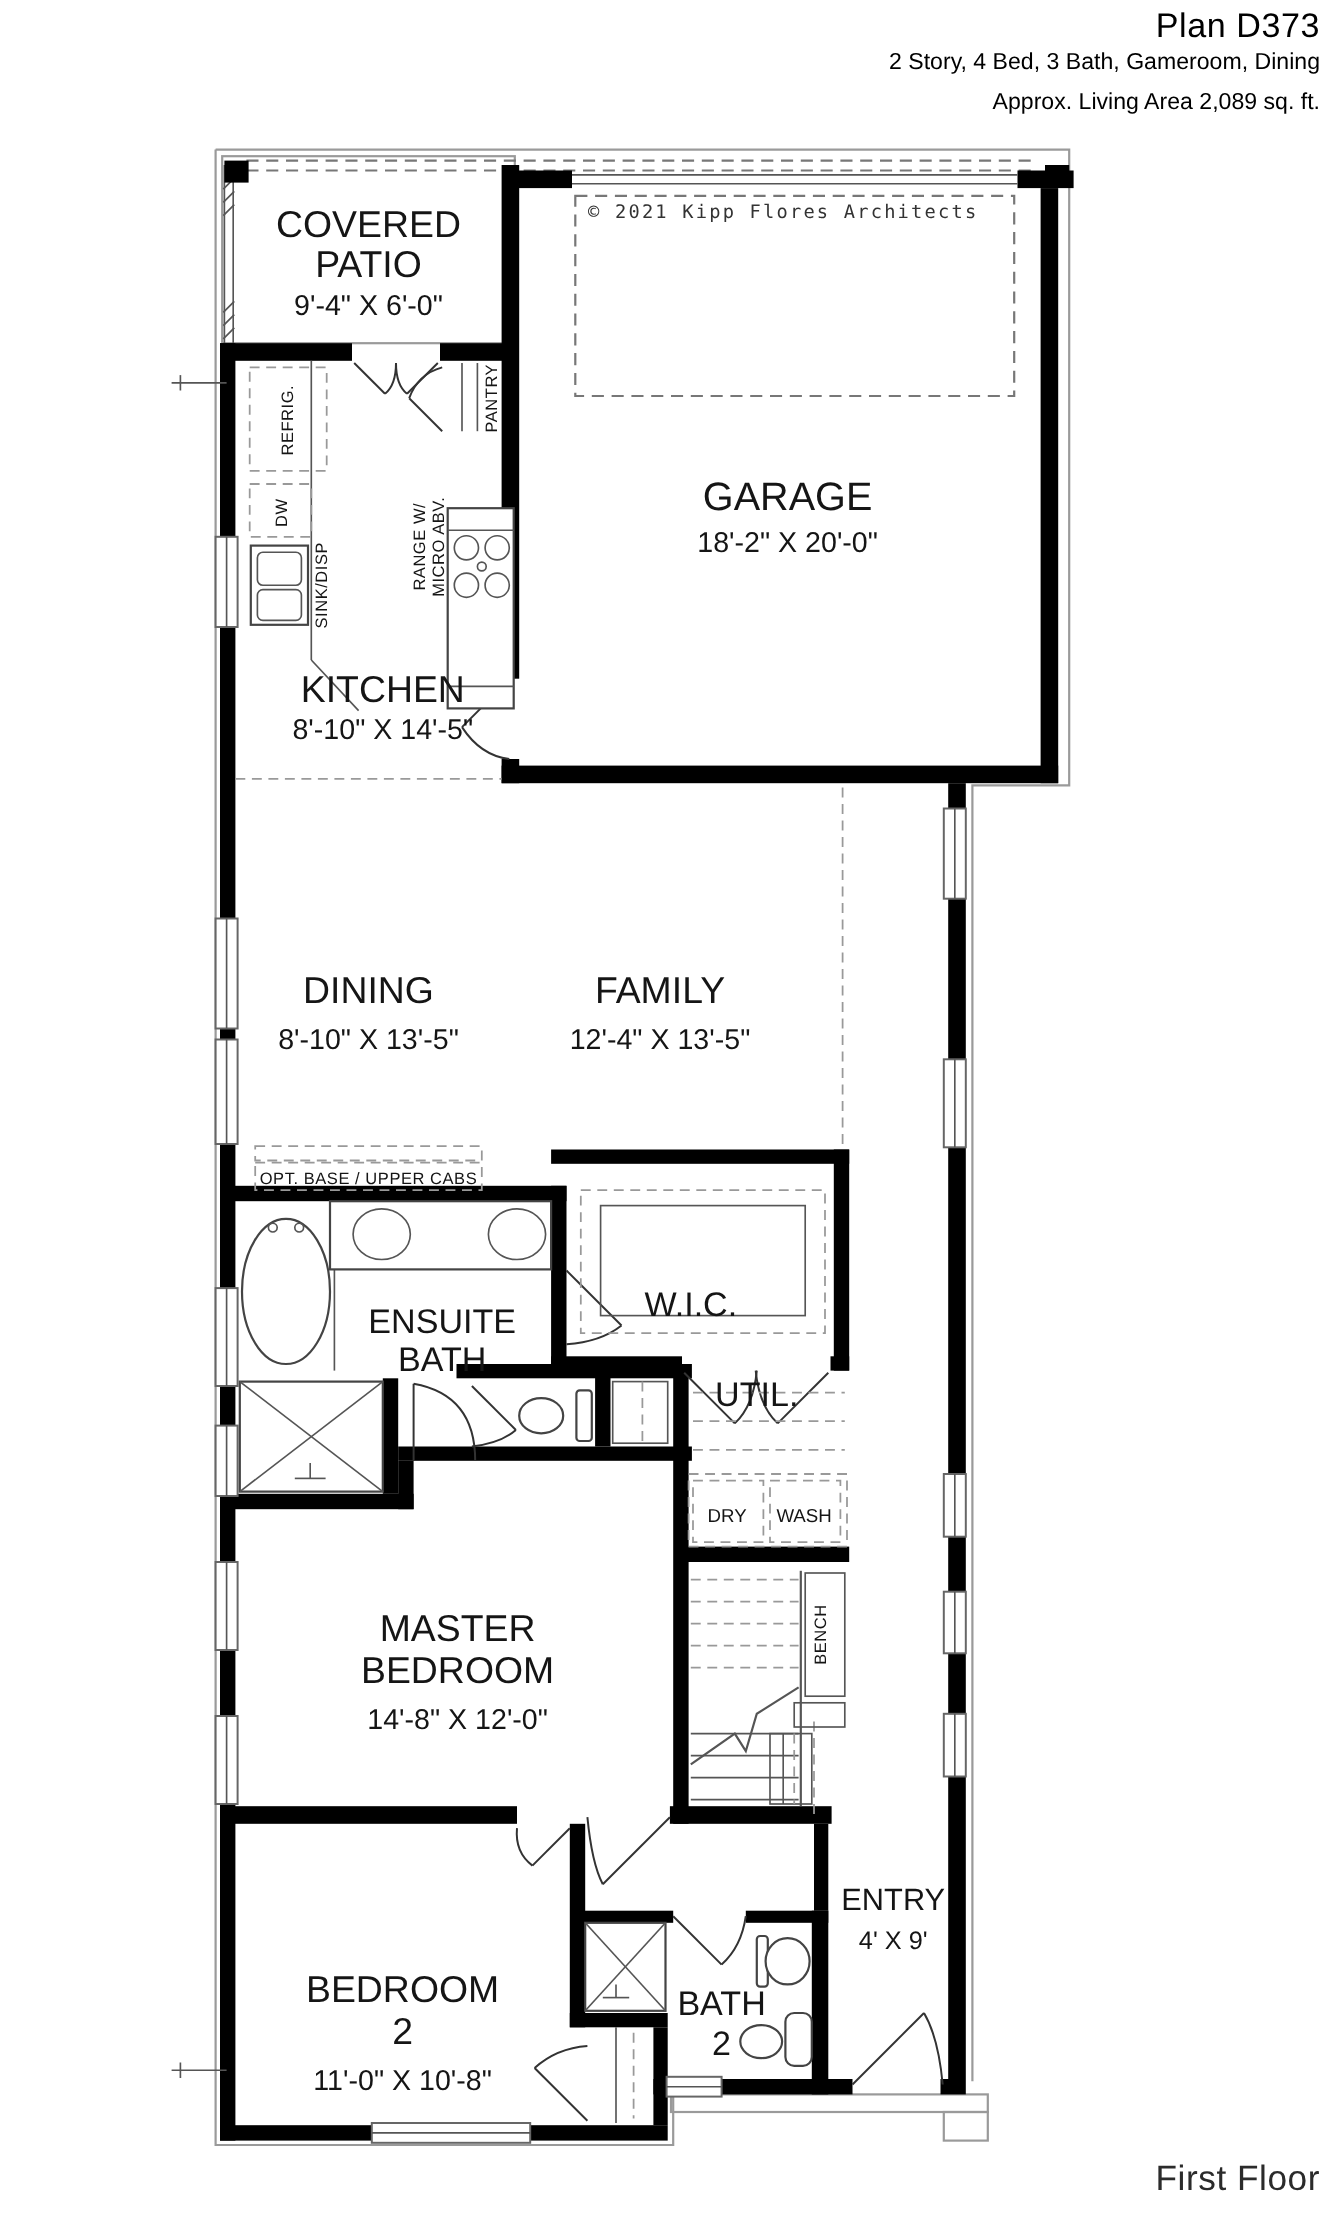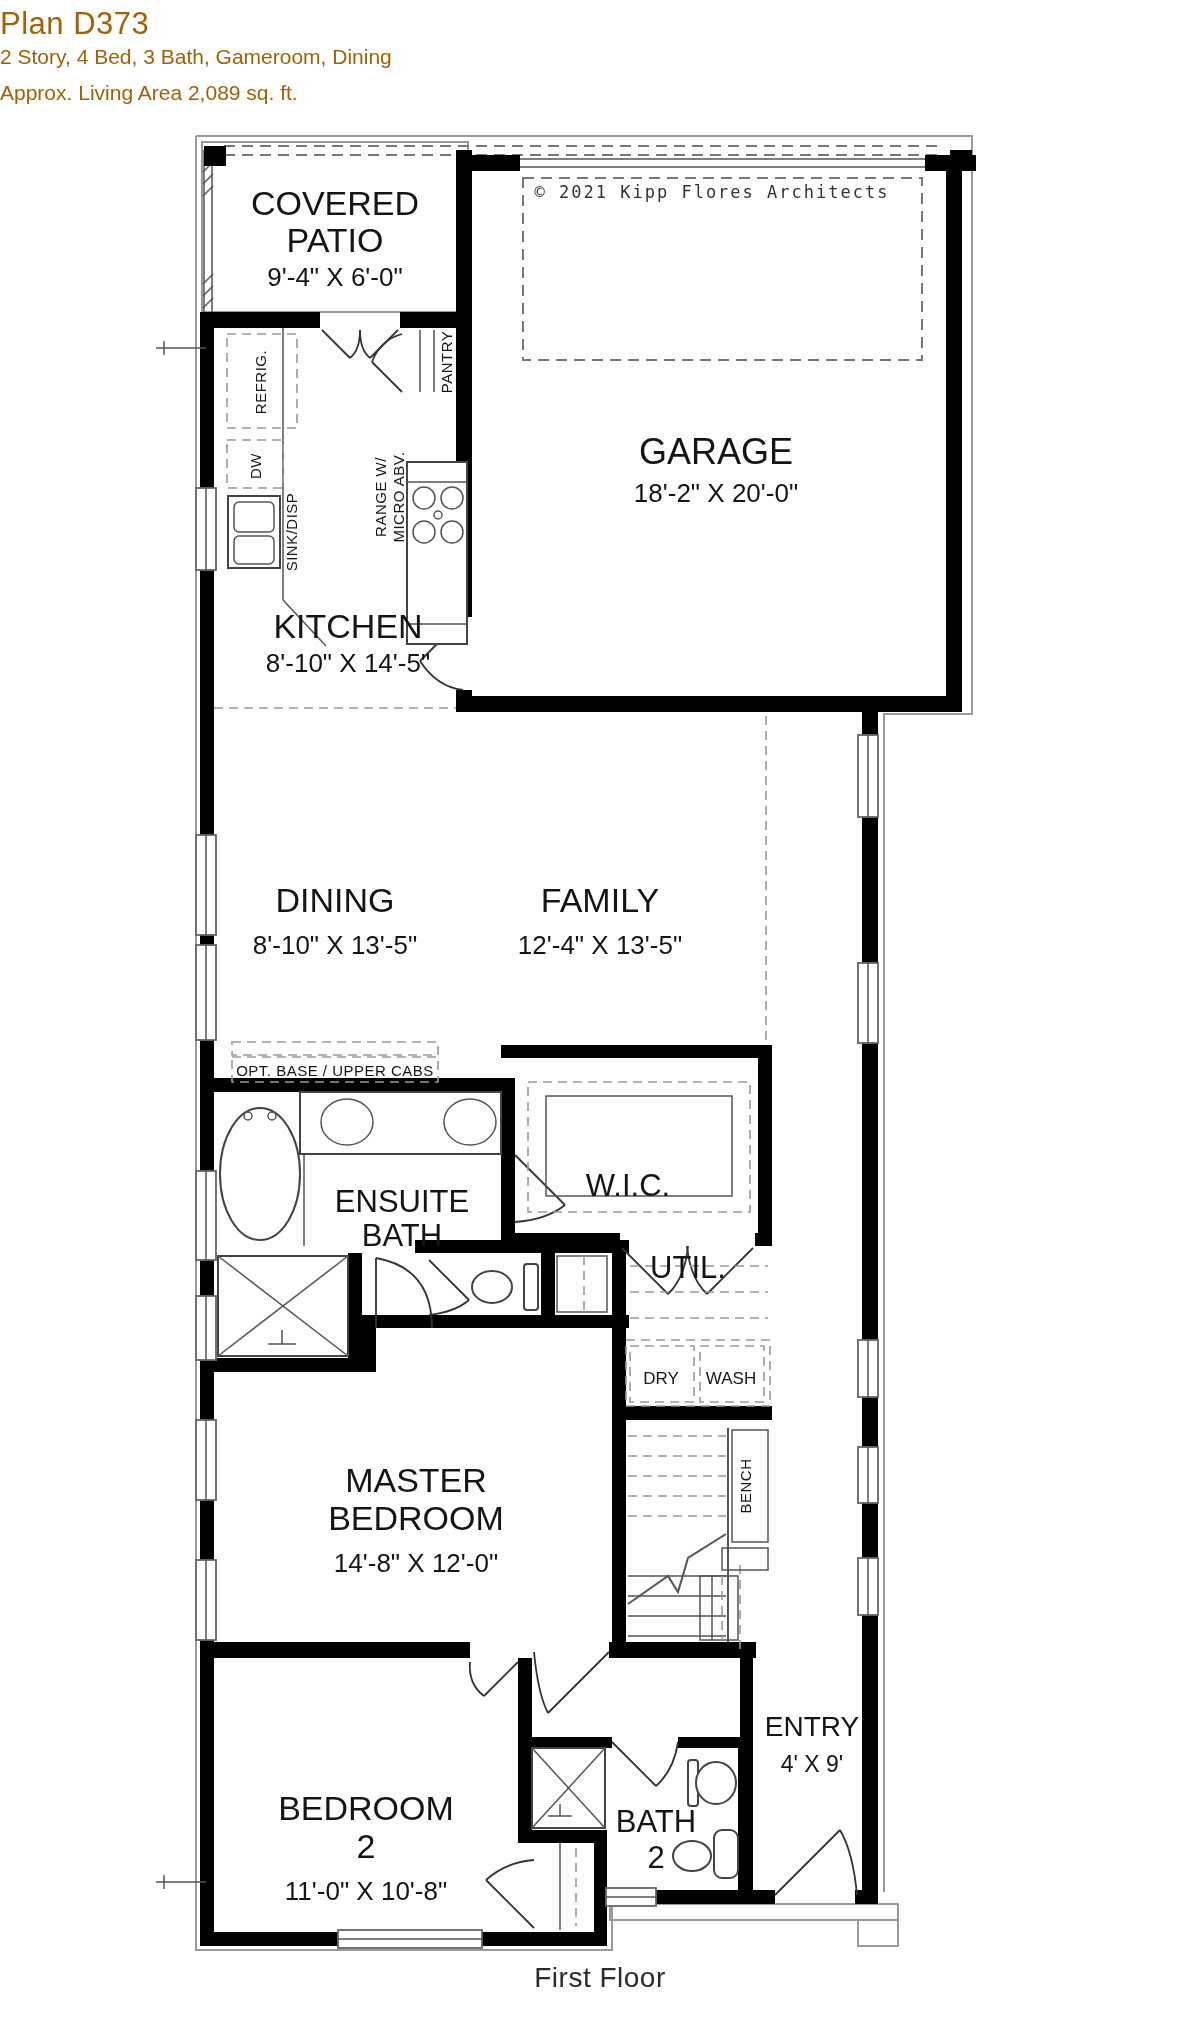--- a/index.html
+++ b/index.html
@@ -1,23 +1,23 @@
 <!DOCTYPE html>
 <html><head>
 <meta charset="utf-8">
 <style>
   html,body{margin:0;padding:0;background:#fff;}
   #page{position:relative;width:1200px;height:2024px;background:#fff;overflow:hidden;
         font-family:"Liberation Sans",sans-serif;color:#222;}
-  #header{position:absolute;top:6px;left:0;width:100%;text-align:left;color:#a16207;}
+  #header{position:absolute;top:6px;left:0;width:100%;text-align:right;color:#000000;}
   #header .title{font-size:31px;letter-spacing:.5px;}
   #header .sub{font-size:21px;margin-top:3px;}
   #header .area{font-size:21px;margin-top:12px;}
-  #footer{position:absolute;top:1962px;left:0;width:100%;text-align:center;
-          font-size:28px;color:#2b2b2b;letter-spacing:.5px;}
+  #footer{position:absolute;top:1962px;left:0;width:100%;text-align:right;
+          font-size:32px;color:#2b2b2b;letter-spacing:.5px;}
   svg{position:absolute;top:0;left:0;}
   .wall{fill:#000;}
   .thin{fill:none;stroke:#555;stroke-width:2;}
   .lite{fill:none;stroke:#9a9a9a;stroke-width:2;}
   .dash{fill:none;stroke:#777;stroke-width:2;stroke-dasharray:11 7;}
   .dashlite{fill:none;stroke:#999;stroke-width:1.6;stroke-dasharray:9 6;}
   .win{fill:#fff;stroke:#666;stroke-width:1.8;}
   .door{fill:none;stroke:#333;stroke-width:1.8;}
   .fix{fill:#fff;stroke:#444;stroke-width:2;}
   .fixthin{fill:none;stroke:#555;stroke-width:1.5;}

